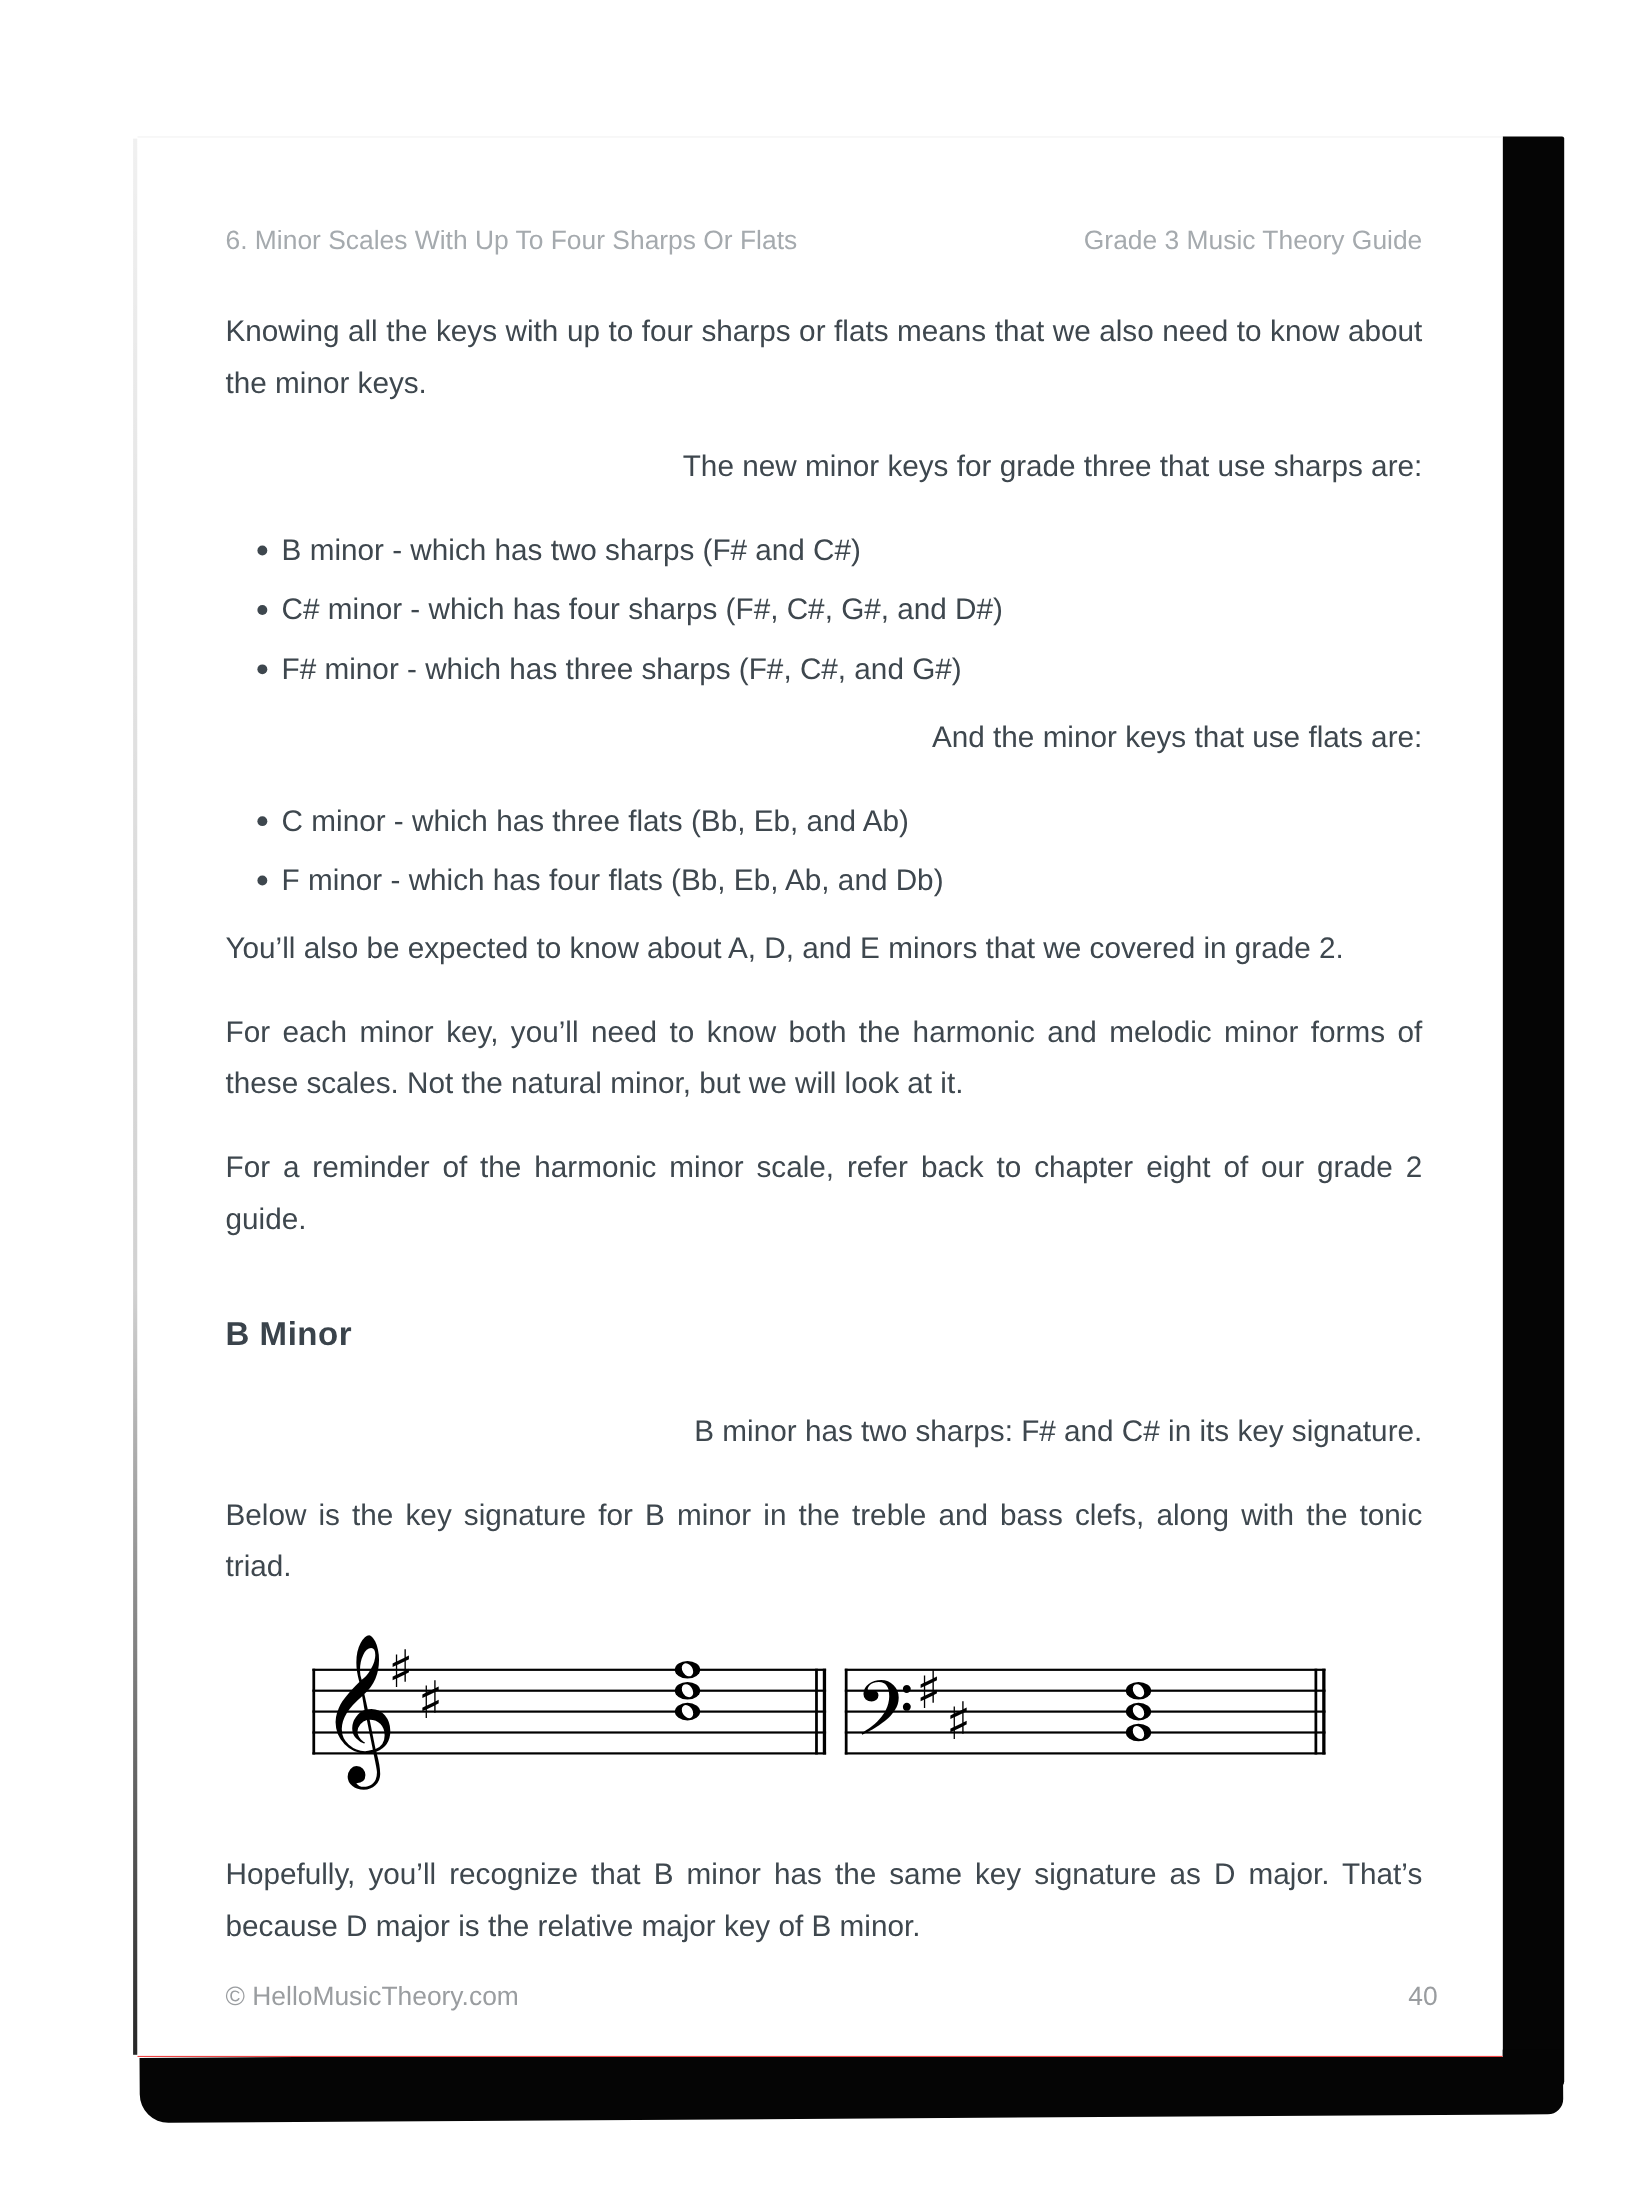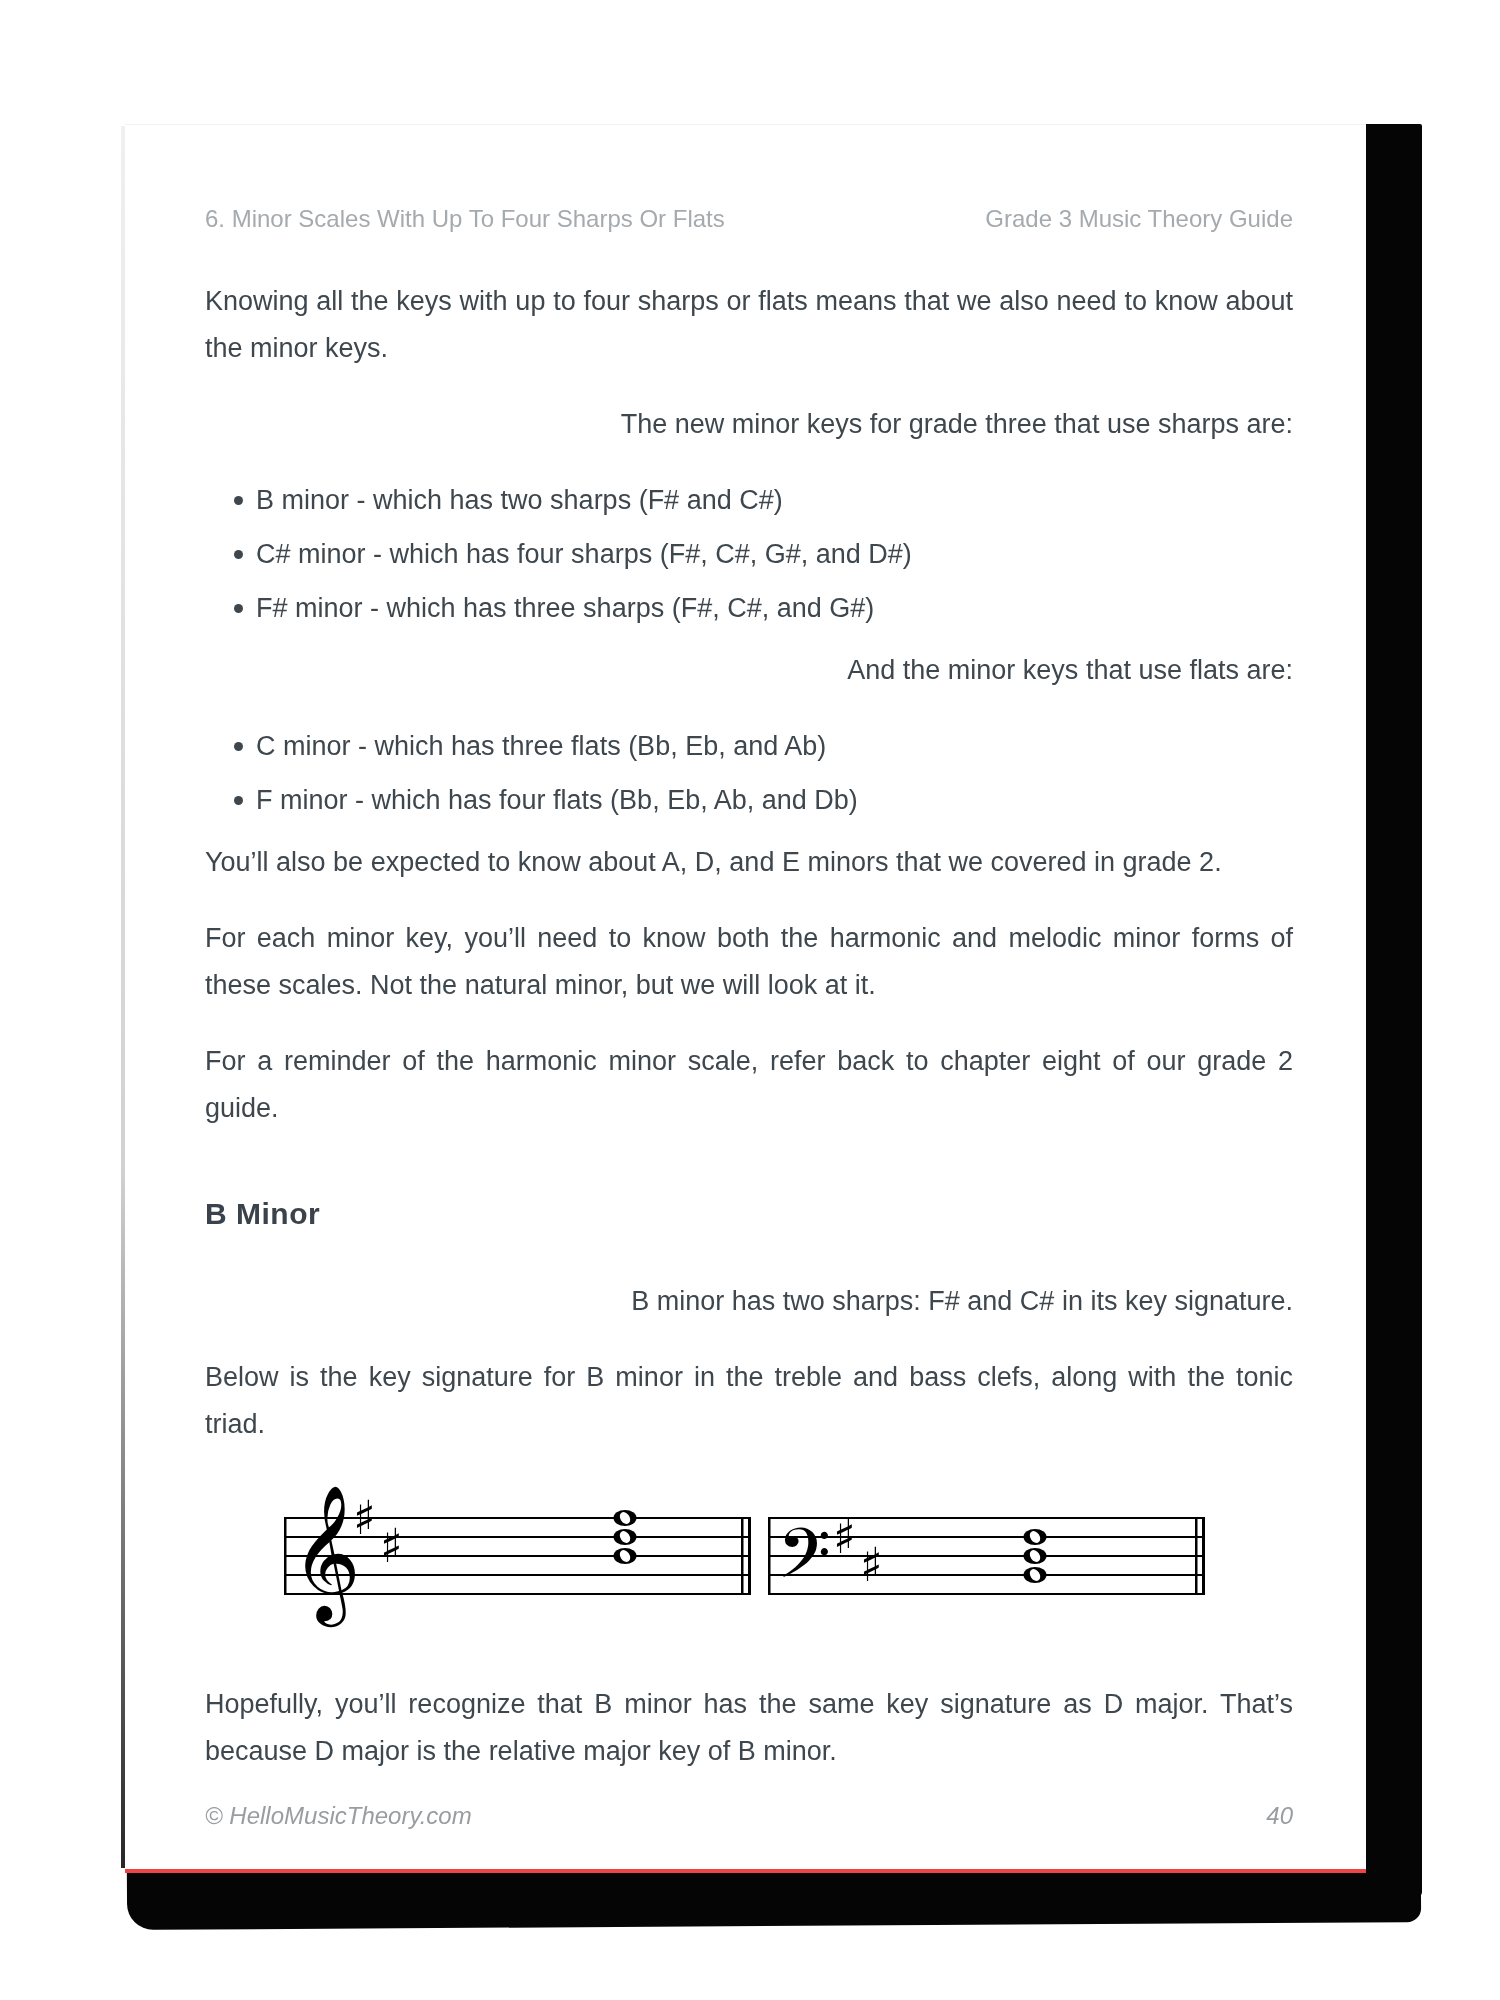--- a/index.html
+++ b/index.html
@@ -5,21 +5,21 @@
   html,body{margin:0;padding:0;}
   body{
     width:1500px;height:2000px;position:relative;background:#ffffff;
     font-family:"Liberation Sans", sans-serif;
     -webkit-font-smoothing:antialiased;
   }
   .page{
     position:absolute;left:125px;top:124px;width:1241px;height:1744px;
     background:#ffffff;
     border-top:1px solid #f2f2f2;
-    border-bottom:4px solid #ef4444;
+    border-bottom:1px solid #ef4444;
     z-index:2;
   }
   .shadow-left{
     position:absolute;left:121px;top:126px;width:4px;height:1742px;
     background:linear-gradient(to bottom, rgba(0,0,0,0.06), rgba(0,0,0,0.18) 60%, rgba(0,0,0,0.85));
     z-index:1;
   }
   .shadow-right{
     position:absolute;left:1366px;top:124px;width:56px;height:1774px;
     background:#050505;border-radius:0 2px 6px 2px;z-index:1;
@@ -48,23 +48,23 @@
     background:#3e474e;
   }
   h2.section{
     margin:56px 0 38px 0;font-size:30px;line-height:52px;font-weight:bold;
     color:#3a434b;letter-spacing:0.5px;
   }
   .notation{margin:28px 0 26px 0;}
   .notation svg{display:block;}
   .mus{font-family:"DejaVu Sans", sans-serif;fill:#000;}
   .pg-footer{
-    position:absolute;left:80px;right:73px;bottom:38px;
+    position:absolute;left:80px;right:59px;bottom:38px;
     display:flex;justify-content:space-between;
-    color:#9a9da0;font-size:24px;line-height:30px;font-style:italic;
+    color:#9a9da0;font-size:24px;line-height:30px;
   }
 </style>
 </head>
 <body>
 
 <div class="shadow-left"></div>
 <div class="shadow-right"></div>
 <div class="shadow-bottom"></div>
 
 <div class="page">

